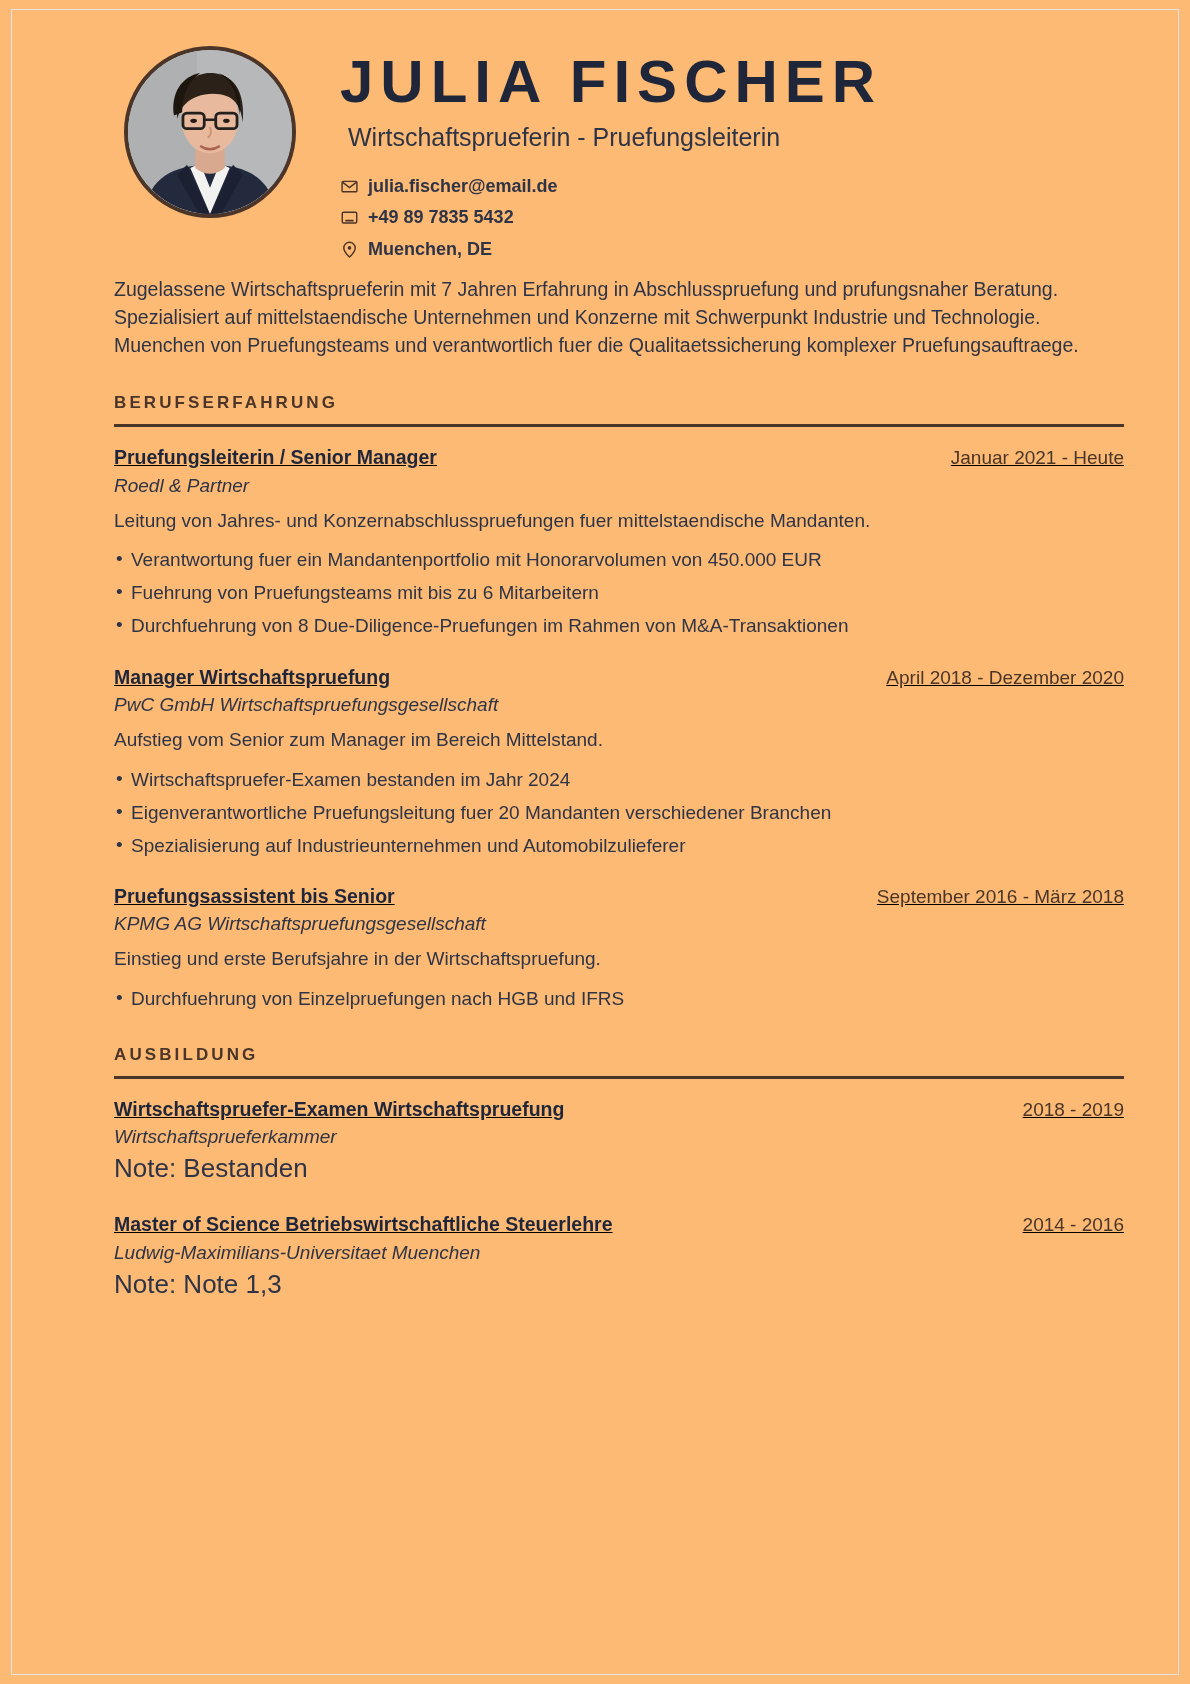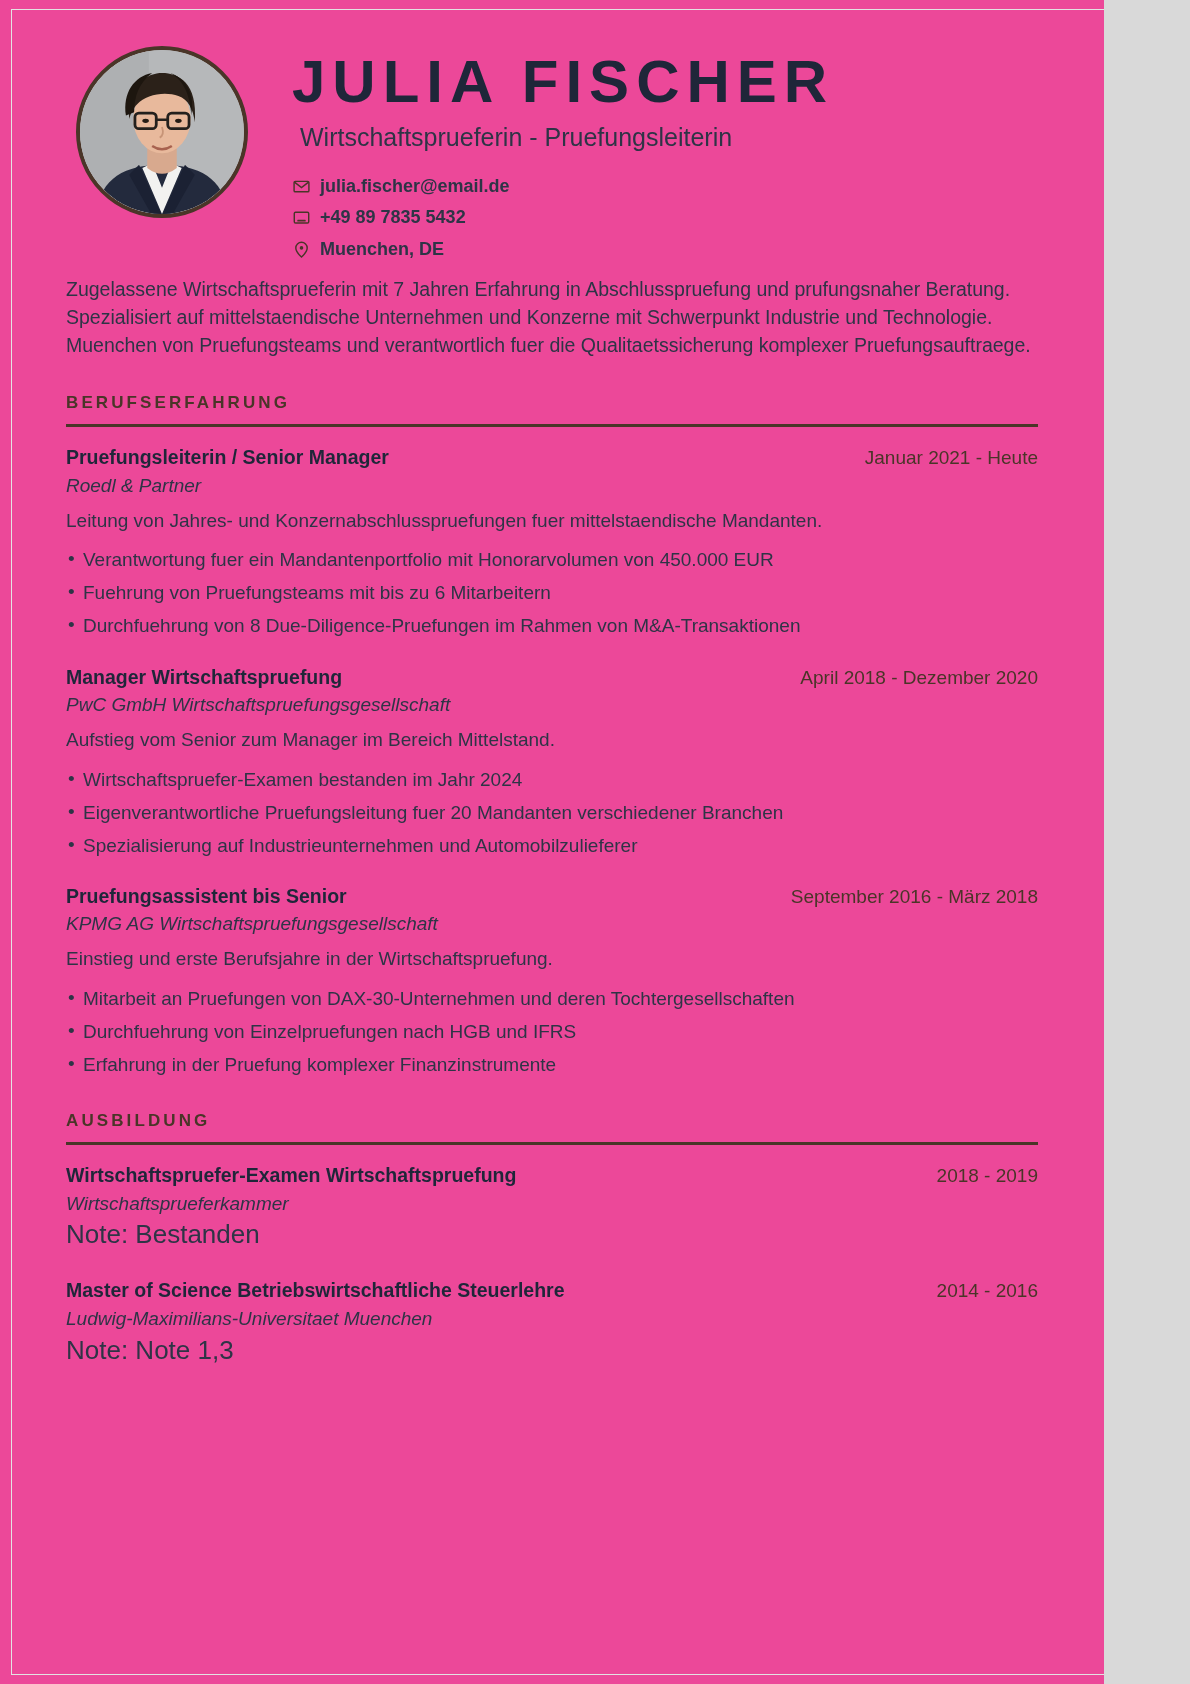--- a/index.html
+++ b/index.html
@@ -6,25 +6,26 @@
     margin: 0;
     padding: 0;
     background: #d9d9d9;
   }
   body {
     font-family: "Liberation Sans", sans-serif;
     -webkit-font-smoothing: antialiased;
   }
   .page {
     position: relative;
-    width: 1104px;
+    width: 1190px;
     height: 1684px;
-    background: #ec4899;
+    background: #fdba74;
     box-sizing: border-box;
     overflow: hidden;
+    padding-left: 48px;
   }
   .page-frame {
     position: absolute;
     left: 11px;
     top: 9px;
     width: 1168px;
     height: 1666px;
     border: 1px solid #e3e3e3;
     box-sizing: border-box;
     pointer-events: none;
@@ -134,20 +135,21 @@
     margin: 0 0 18px 0;
   }
 
   .entry { margin-bottom: 26px; }
   .entry:last-child { margin-bottom: 0; }
   .entry-head {
     display: flex;
     align-items: baseline;
     justify-content: space-between;
     gap: 36px;
+    text-decoration: underline;
   }
   .entry-title {
     font-size: 19.5px;
     font-weight: bold;
     color: #1f2639;
     line-height: 1.3;
   }
   .entry-date {
     font-size: 19px;
     color: #4a3528;
@@ -323,23 +325,21 @@
       </div>
 
       <div class="entry">
         <div class="entry-head">
           <div class="entry-title">Pruefungsassistent bis Senior</div>
           <div class="entry-date">September 2016 - März 2018</div>
         </div>
         <div class="entry-org">KPMG AG Wirtschaftspruefungsgesellschaft</div>
         <div class="entry-desc">Einstieg und erste Berufsjahre in der Wirtschaftspruefung.</div>
         <ul class="bullets">
-          <li>Mitarbeit an Pruefungen von DAX-30-Unternehmen und deren Tochtergesellschaften</li>
           <li>Durchfuehrung von Einzelpruefungen nach HGB und IFRS</li>
-          <li>Erfahrung in der Pruefung komplexer Finanzinstrumente</li>
         </ul>
       </div>
     </div>
 
     <div class="section">
       <div class="section-title">AUSBILDUNG</div>
       <div class="section-rule"></div>
 
       <div class="entry">
         <div class="entry-head">

